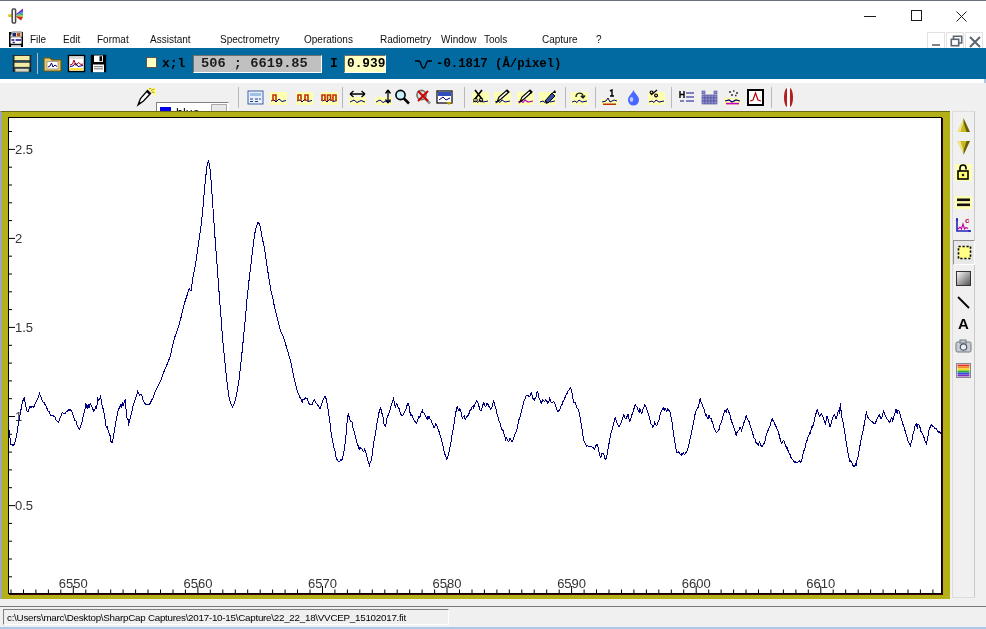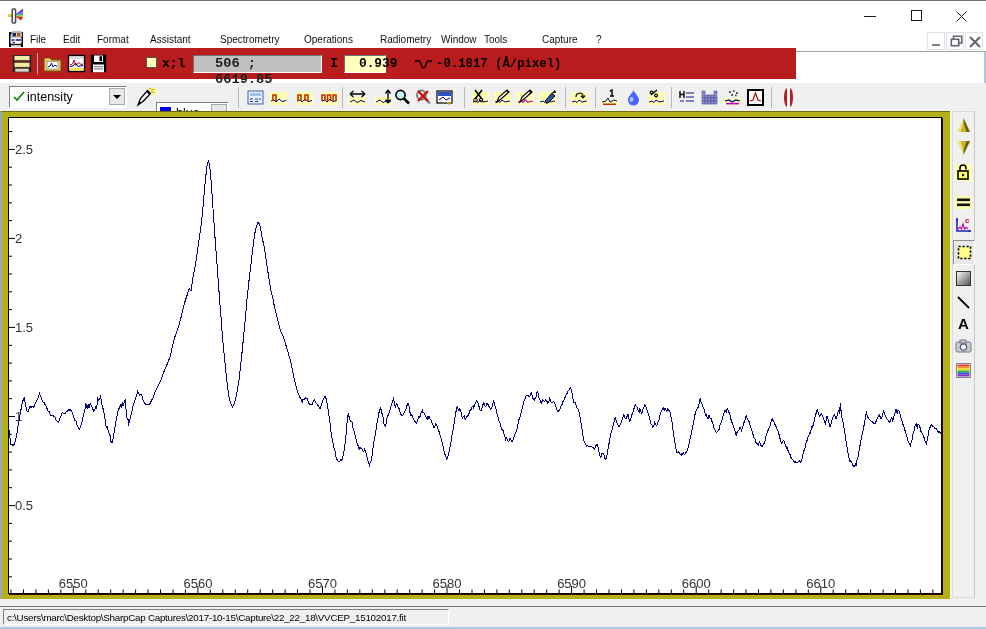--- a/index.html
+++ b/index.html
@@ -3,21 +3,21 @@
 *{margin:0;padding:0;box-sizing:border-box}
 html,body{width:986px;height:629px;overflow:hidden;background:#fff;
  font-family:"Liberation Sans",sans-serif;position:relative}
 .abs{position:absolute}
 .mono{font-family:"Liberation Mono",monospace}
 #titlebar{left:0;top:0;width:986px;height:31px;background:#fff;border-top:1px solid #697078}
 #title{left:31px;top:8px;font-size:11.8px;color:#000}
 #menubar{left:0;top:31px;width:986px;height:20px;background:#fff}
 .mi{position:absolute;top:3px;font-size:10px;color:#101010}
 #menusep{left:0;top:51px;width:986px;height:1px;background:#a3a3a3}
-#tb1{left:0;top:48px;width:796px;height:31px;background:#b91c1c}
+#tb1{left:0;top:48px;width:986px;height:31px;background:#0369a1}
 #tb2{left:0;top:83px;width:986px;height:28px;background:#f0f0f0}
 .vsep{position:absolute;width:1px;background:#b9b9b9}
 #chartwin{left:0;top:111px;width:950px;height:488px;background:#b4b118;border-top:1px solid #6e6a14;border-left:2px solid #9aa7b8}
 #plot{left:8px;top:117px;width:934px;height:476.5px;background:#fff;border:1px solid #000;box-shadow:1px 1px 0 #3d0008}
 #rtb{left:952px;top:111px;width:23px;height:487px;background:#f0f0f0;border:1px solid #dcdcdc;border-right:1px solid #c8c8c8}
 #mdibg1{left:950px;top:111px;width:36px;height:495px;background:#f0f0f0}
 #statussep{left:0;top:606px;width:986px;height:1px;background:#7b7b7b}
 #statusbar{left:0;top:607px;width:986px;height:20px;background:#f0f0f0}
 #statusfield{left:3px;top:2px;width:446px;height:16px;background:#f0f0f0;
  border-top:1px solid #808080;border-left:1px solid #808080;border-bottom:1px solid #fff;border-right:1px solid #fff;
@@ -111,38 +111,29 @@
     <svg class="abs" style="left:90px;top:6px" width="17" height="19" viewBox="0 0 17 19">
       <rect x="0.8" y="0.8" width="15.4" height="17.4" fill="#000"></rect>
       <rect x="4" y="1.5" width="9" height="6.5" fill="#fff"></rect>
       <rect x="9.5" y="2.2" width="2.6" height="5" fill="#000"></rect>
       <rect x="3" y="10.5" width="11" height="7.7" fill="#fff"></rect>
       <rect x="4" y="12" width="9" height="1.2" fill="#888"></rect>
       <rect x="4" y="14.2" width="9" height="1.2" fill="#888"></rect>
     </svg>
     <div class="abs" style="left:146px;top:9px;width:11px;height:11px;background:#ffffc0;border:1.2px solid #555"></div>
     <div class="abs mono" style="left:162px;top:8px;font-size:13px;color:#000;font-weight:bold">x;l</div>
-    <div class="abs mono" style="left:193px;top:7px;width:129px;height:18px;background:#c0c0c0;border-top:1.5px solid #707070;border-left:1.5px solid #707070;border-bottom:1.5px solid #fff;border-right:1.5px solid #fff;font-size:13.7px;color:#1c1c1c;line-height:16px;padding-left:21px;font-weight:bold">506 ; 6619.85</div>
+    <div class="abs mono" style="left:193px;top:7px;width:129px;height:18px;background:#c0c0c0;border-top:1.5px solid #707070;border-left:1.5px solid #707070;border-bottom:1.5px solid #fff;border-right:1.5px solid #fff;font-size:13.7px;color:#1c1c1c;line-height:16px;padding-left:7px;font-weight:bold">506 ; 6619.85</div>
     <div class="abs mono" style="left:330px;top:8px;font-size:13px;color:#000;font-weight:bold">I</div>
-    <div class="abs mono" style="left:344px;top:7px;width:42px;height:18px;background:#ffffc0;border-top:1.5px solid #707070;border-left:1.5px solid #707070;border-bottom:1.5px solid #fff;border-right:1.5px solid #fff;font-size:12.8px;color:#000;line-height:15px;padding-left:14px;font-weight:bold">0.939</div>
+    <div class="abs mono" style="left:344px;top:7px;width:42px;height:18px;background:#ffffc0;border-top:1.5px solid #707070;border-left:1.5px solid #707070;border-bottom:1.5px solid #fff;border-right:1.5px solid #fff;font-size:12.8px;color:#000;line-height:15px;padding-left:2px;font-weight:bold">0.939</div>
     <svg class="abs" style="left:414px;top:9px" width="22" height="14" viewBox="0 0 22 14">
       <path d="M1 4 L5 4 M5 4 C7 4 7 11 9.5 11 C12 11 12 4 14 4 M14 4 L18 4" fill="none" stroke="#000" stroke-width="1.3"></path>
     </svg>
     <div class="abs mono" style="left:436px;top:9px;font-size:12.3px;color:#000;font-weight:bold">-0.1817 (Å/pixel)</div>
   </div>
 <div class="abs" id="tb2">
-    <div class="abs" style="left:9px;top:3px;width:118px;height:22px;background:#fff;border-top:1.5px solid #808080;border-left:1.5px solid #808080;border-bottom:1.5px solid #fff;border-right:1.5px solid #fff">
-      <svg class="abs" style="left:3px;top:4px" width="12" height="11" viewBox="0 0 12 11">
-        <path d="M1 6 L4 9 L11 1" fill="none" stroke="#008000" stroke-width="1.6"></path>
-      </svg>
-      <div class="abs" style="left:17px;top:3px;font-size:12.5px;color:#000">intensity</div>
-      <div class="abs" style="right:1px;top:1px;width:16px;height:17px;background:#e8e8e8;border:1px solid #aaa"><svg width="14" height="15" viewBox="0 0 14 15">
-          <polygon points="3,6 11,6 7,10" fill="#000"></polygon>
-        </svg></div>
-    </div>
     <svg class="abs" style="left:135px;top:5px" width="21" height="19" viewBox="0 0 21 19">
       <polygon points="12,0 21,0 21,9 16,4" fill="#ffff90"></polygon>
       <path d="M14 1 l2.5 -1 M16.5 4 l3 0.5 M16 2.5 l3.5 -1.5" stroke="#b89800" stroke-width="1" fill="none"></path>
       <path d="M3 17 L5.5 10.5 L12.5 2.5 L15.5 5.5 L8.5 13 L3 17 Z" fill="#fff" stroke="#000" stroke-width="1.3"></path>
       <path d="M12.5 2.5 L15.5 5.5 L14.2 6.8 L11.2 3.8 Z" fill="#000"></path>
       <path d="M3 17 L5.8 14.8 L4.2 13.2 Z" fill="#000"></path>
     </svg>
     <div class="abs" style="left:156px;top:19px;width:73px;height:22px;background:#fff;border-top:1.5px solid #808080;border-left:1.5px solid #808080;border-bottom:1.5px solid #fff;border-right:1.5px solid #fff">
       <div class="abs" style="left:3px;top:4px;width:11px;height:11px;background:#0000e8"></div>
       <div class="abs" style="left:19px;top:3px;font-size:12.5px;color:#000">blue</div>

